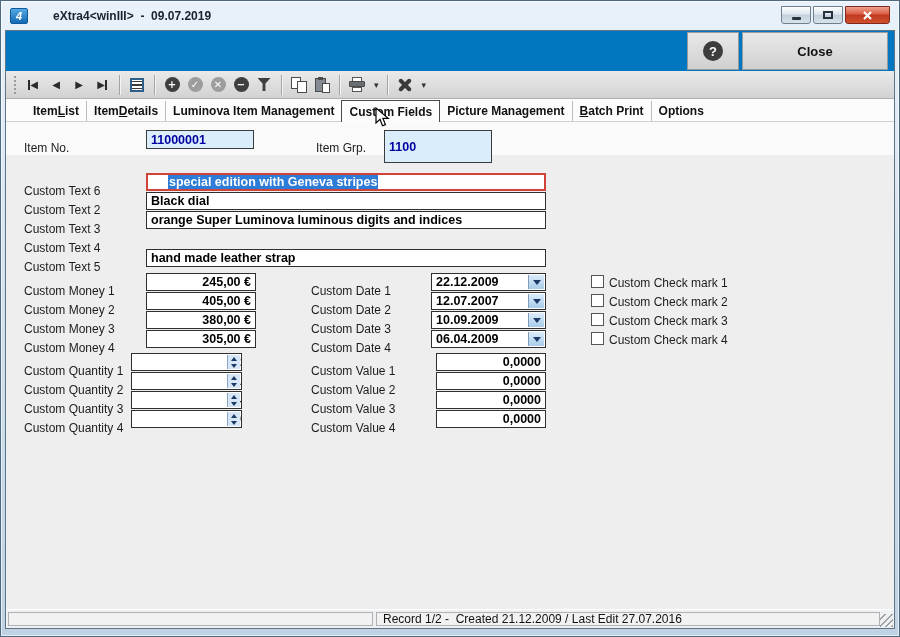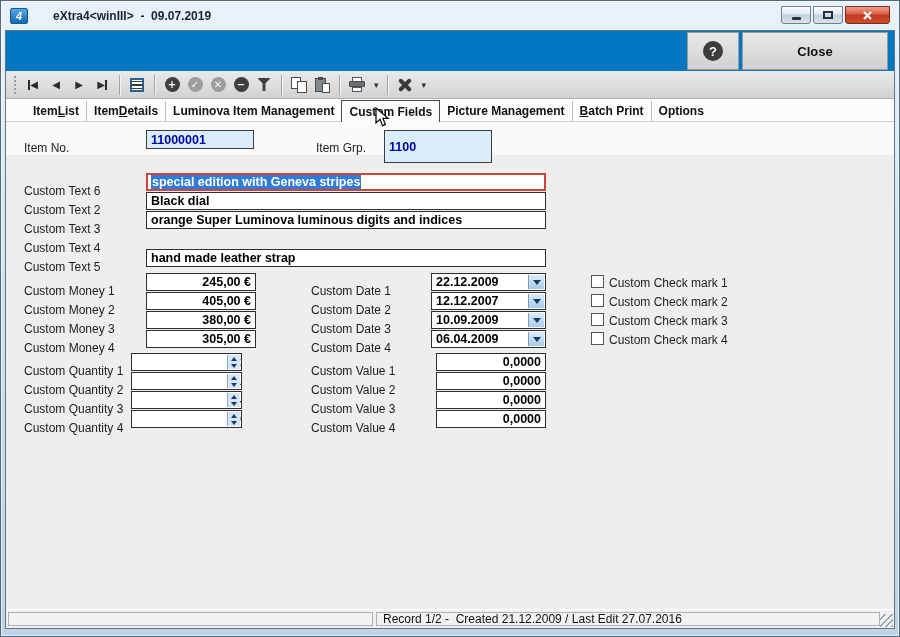--- a/index.html
+++ b/index.html
@@ -98,21 +98,21 @@
   .frow { position:absolute; left:0; right:0; height:19px; }
   .lbl { position:absolute; top:50%; transform:translateY(-50%); font-size:12px; color:#1c1c1c; white-space:nowrap;margin-top:8px; }
   .lbl.c1 { left:18px; } .lbl.c2 { left:305px; } .lbl.grp { left:310px; }
   .field { position:absolute; top:0; background:#fff; border:1px solid #2e2e2e;
     display:flex; align-items:center; font-weight:bold; font-size:12.5px; color:#000; height:18px; }
   .f-itemno { left:140px; width:108px; height:19px; background:#d9edfb; color:#0000a0;
     padding-left:4px; border-color:#3c3c3c; }
   .f-grp { left:378px; width:108px; height:33px; background:#d9edfb; color:#0000a0;
     padding-left:4px; border-color:#3c3c3c; }
   .f-text { left:140px; width:400px; padding-left:4px; white-space:nowrap; overflow:hidden; }
-  .f-text.focus1 { border:2px solid #d04339; padding-left:3px; }
+  .f-text.focus1 { border:2px solid #d04339; padding-left:20px; }
   .sel { background:#2c7cd8; color:#fff; padding:0 1px; }
   .f-money { left:140px; width:110px; justify-content:flex-end; padding-right:4px; }
   .f-date { left:425px; width:115px; padding-left:4px; }
   .combo { position:absolute; right:1px; top:1px; bottom:1px; width:16px;
     background:linear-gradient(#dcecfb,#a9cce9); border-left:1px solid #7f9db9;
     display:flex; align-items:center; justify-content:center; }
   .tri-dn { width:0; height:0; border-left:4px solid transparent; border-right:4px solid transparent;
     border-top:5px solid #1c3a66; }
   .f-qty { left:125px; width:111px; justify-content:flex-end; }
   .spin { position:absolute; right:1px; top:1px; bottom:1px; width:13px; background:#d6e6f7;
@@ -322,21 +322,21 @@
             </span>
           </div>
         <span class="chk-box"></span>
         <span class="chk-lbl">Custom Check mark 1</span>
       </div>
       <div class="frow" style="top:170px">
         <span class="lbl c1">Custom Money 2</span>
         <div class="field f-money">405,00 €</div>
         <span class="lbl c2">Custom Date 2</span>
         <div class="field f-date">
-            <span>12.12.2007</span>
+            <span>12.07.2007</span>
           <span class="combo">
               <span class="tri-dn"></span>
             </span>
           </div>
         <span class="chk-box"></span>
         <span class="chk-lbl">Custom Check mark 2</span>
       </div>
       <div class="frow" style="top:189px">
         <span class="lbl c1">Custom Money 3</span>
         <div class="field f-money">380,00 €</div>

